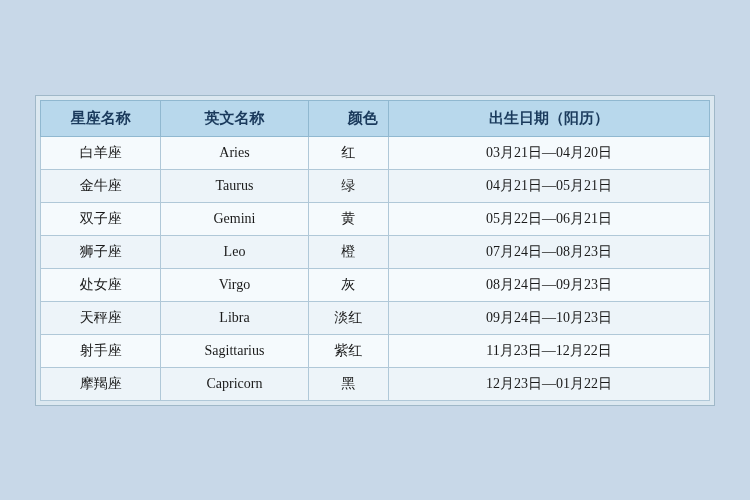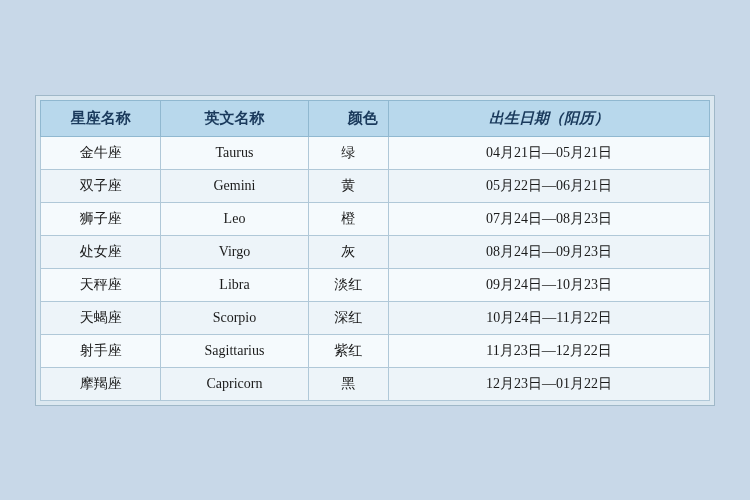--- a/index.html
+++ b/index.html
@@ -50,36 +50,42 @@
       background-color: #f5fafd;
     }
 
     tr:nth-child(even) td {
       background-color: #edf4f9;
     }
 
     .col-zh { width: 18%; }
     .col-en { width: 22%; }
     .col-color { width: 12%; text-align: right; }
-    .col-date { width: 48%; font-style: italic; }
+    .col-date { width: 48%; }
   </style>
 </head>
 <body>
 
 <div class="table-container">
   <table>
     <thead>
       <tr>
         <th class="col-zh">星座名称</th>
         <th class="col-en">英文名称</th>
         <th class="col-color">颜色</th>
         <th class="col-date">出生日期（阳历）</th>
       </tr>
     </thead>
     <tbody id="table-body">
+    <tr>
+          <td>白羊座</td>
+          <td>Aries</td>
+          <td>红</td>
+          <td>03月21日—04月20日</td>
+        </tr>
         <tr>
           <td>金牛座</td>
           <td>Taurus</td>
           <td>绿</td>
           <td>04月21日—05月21日</td>
         </tr>
         <tr>
           <td>双子座</td>
           <td>Gemini</td>
           <td>黄</td>
@@ -97,26 +103,20 @@
           <td>灰</td>
           <td>08月24日—09月23日</td>
         </tr>
         <tr>
           <td>天秤座</td>
           <td>Libra</td>
           <td>淡红</td>
           <td>09月24日—10月23日</td>
         </tr>
         <tr>
-          <td>天蝎座</td>
-          <td>Scorpio</td>
-          <td>深红</td>
-          <td>10月24日—11月22日</td>
-        </tr>
-        <tr>
           <td>射手座</td>
           <td>Sagittarius</td>
           <td>紫红</td>
           <td>11月23日—12月22日</td>
         </tr>
         <tr>
           <td>摩羯座</td>
           <td>Capricorn</td>
           <td>黑</td>
           <td>12月23日—01月22日</td>

